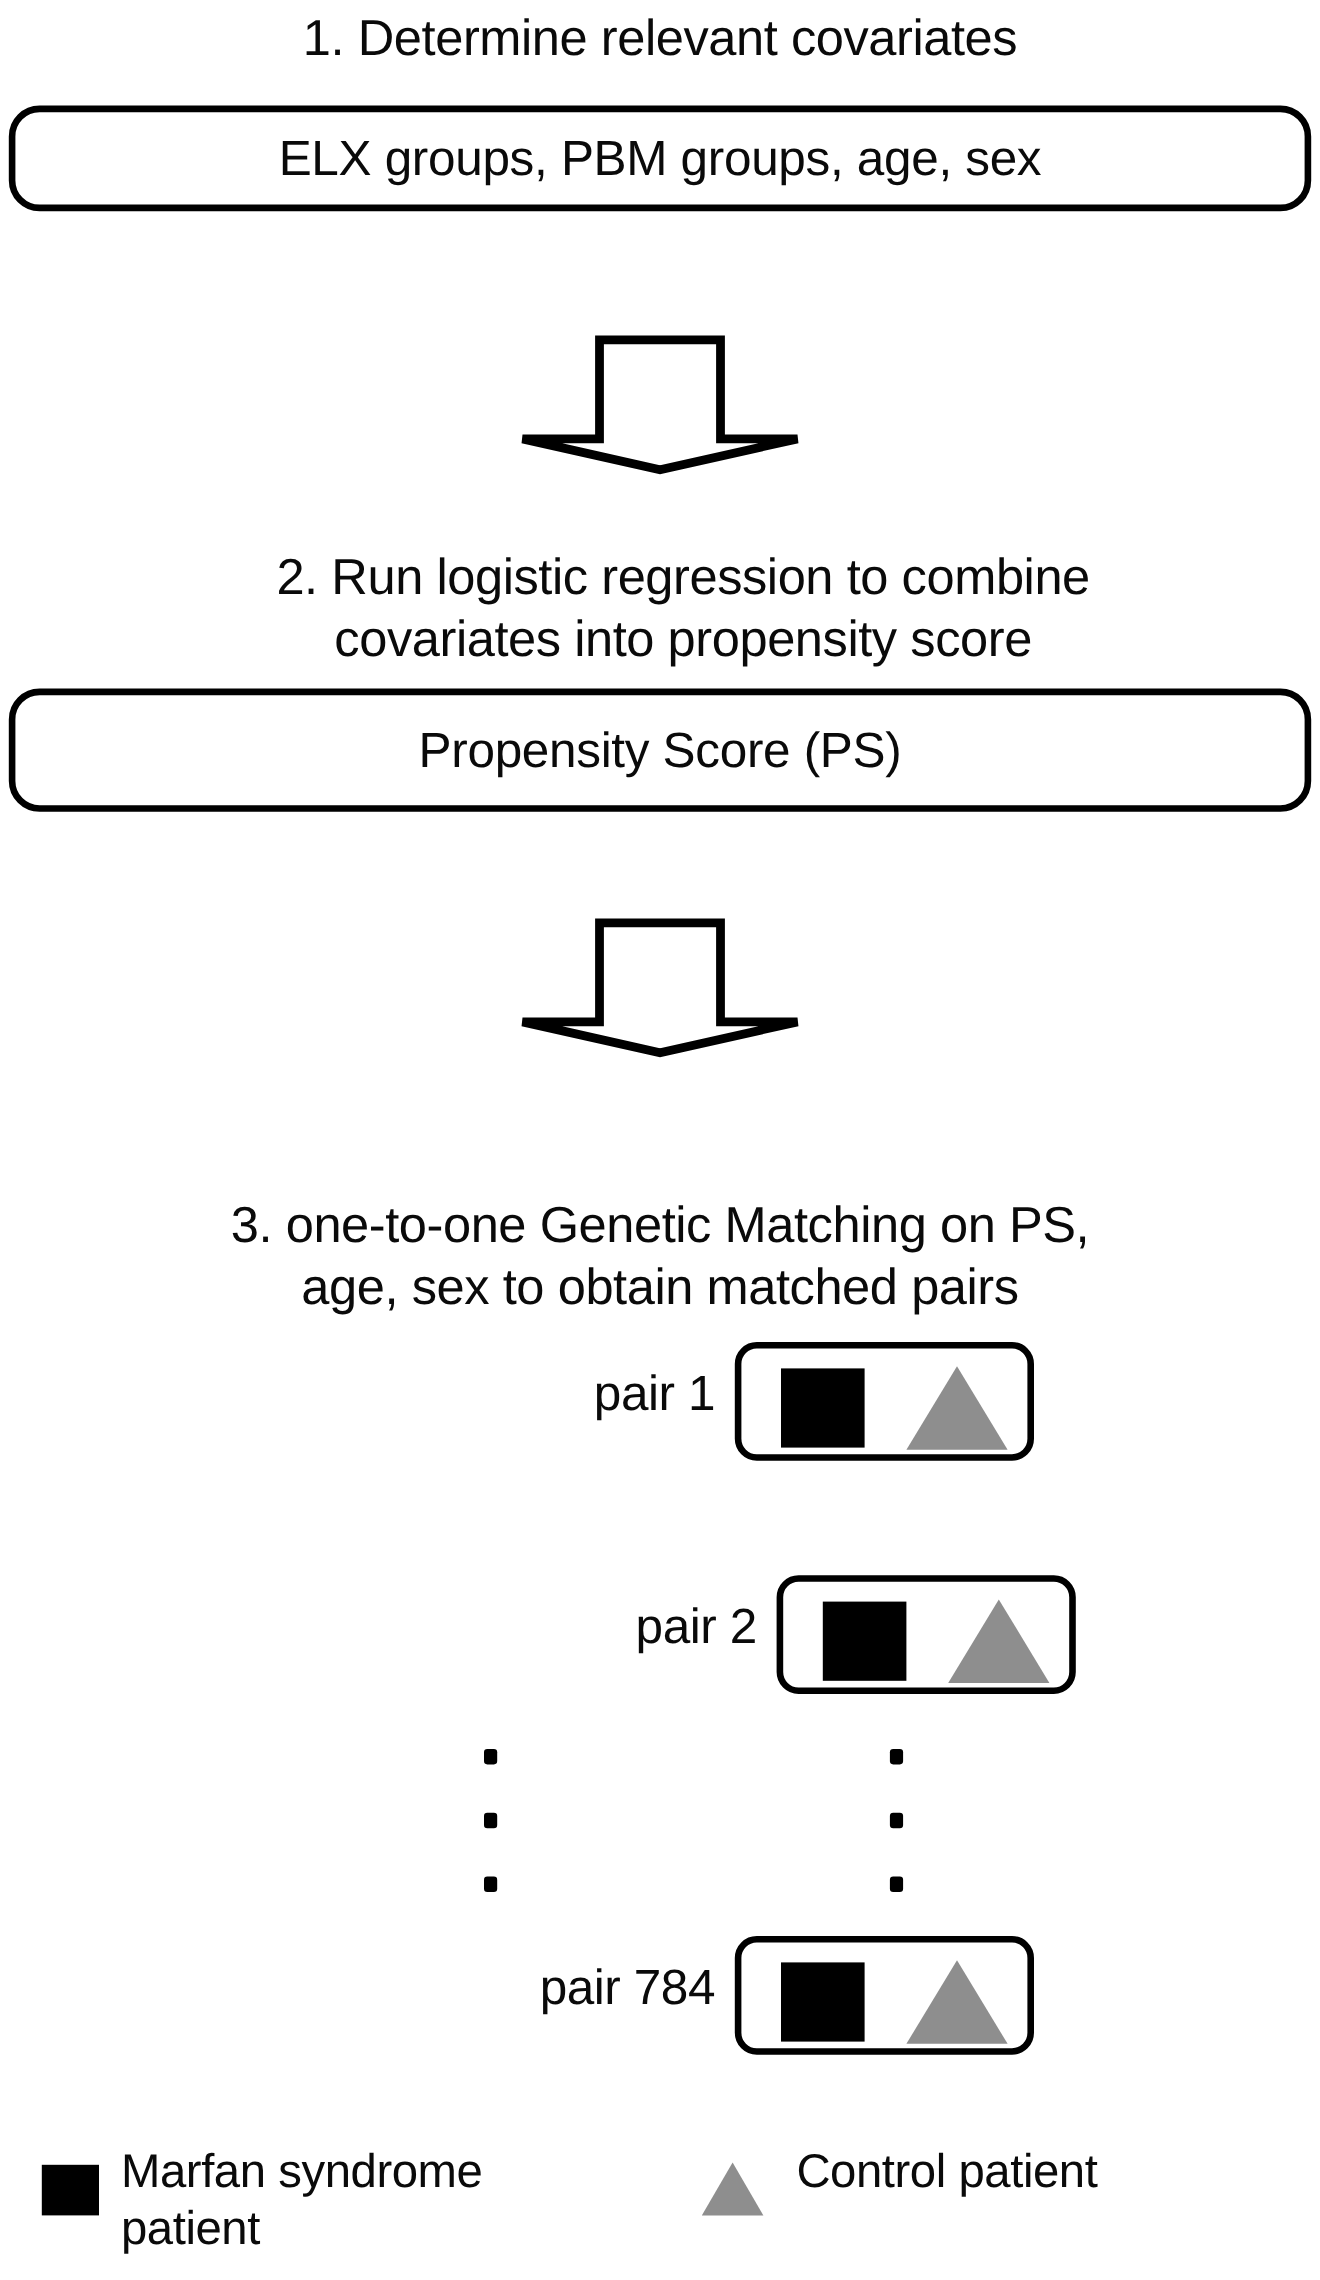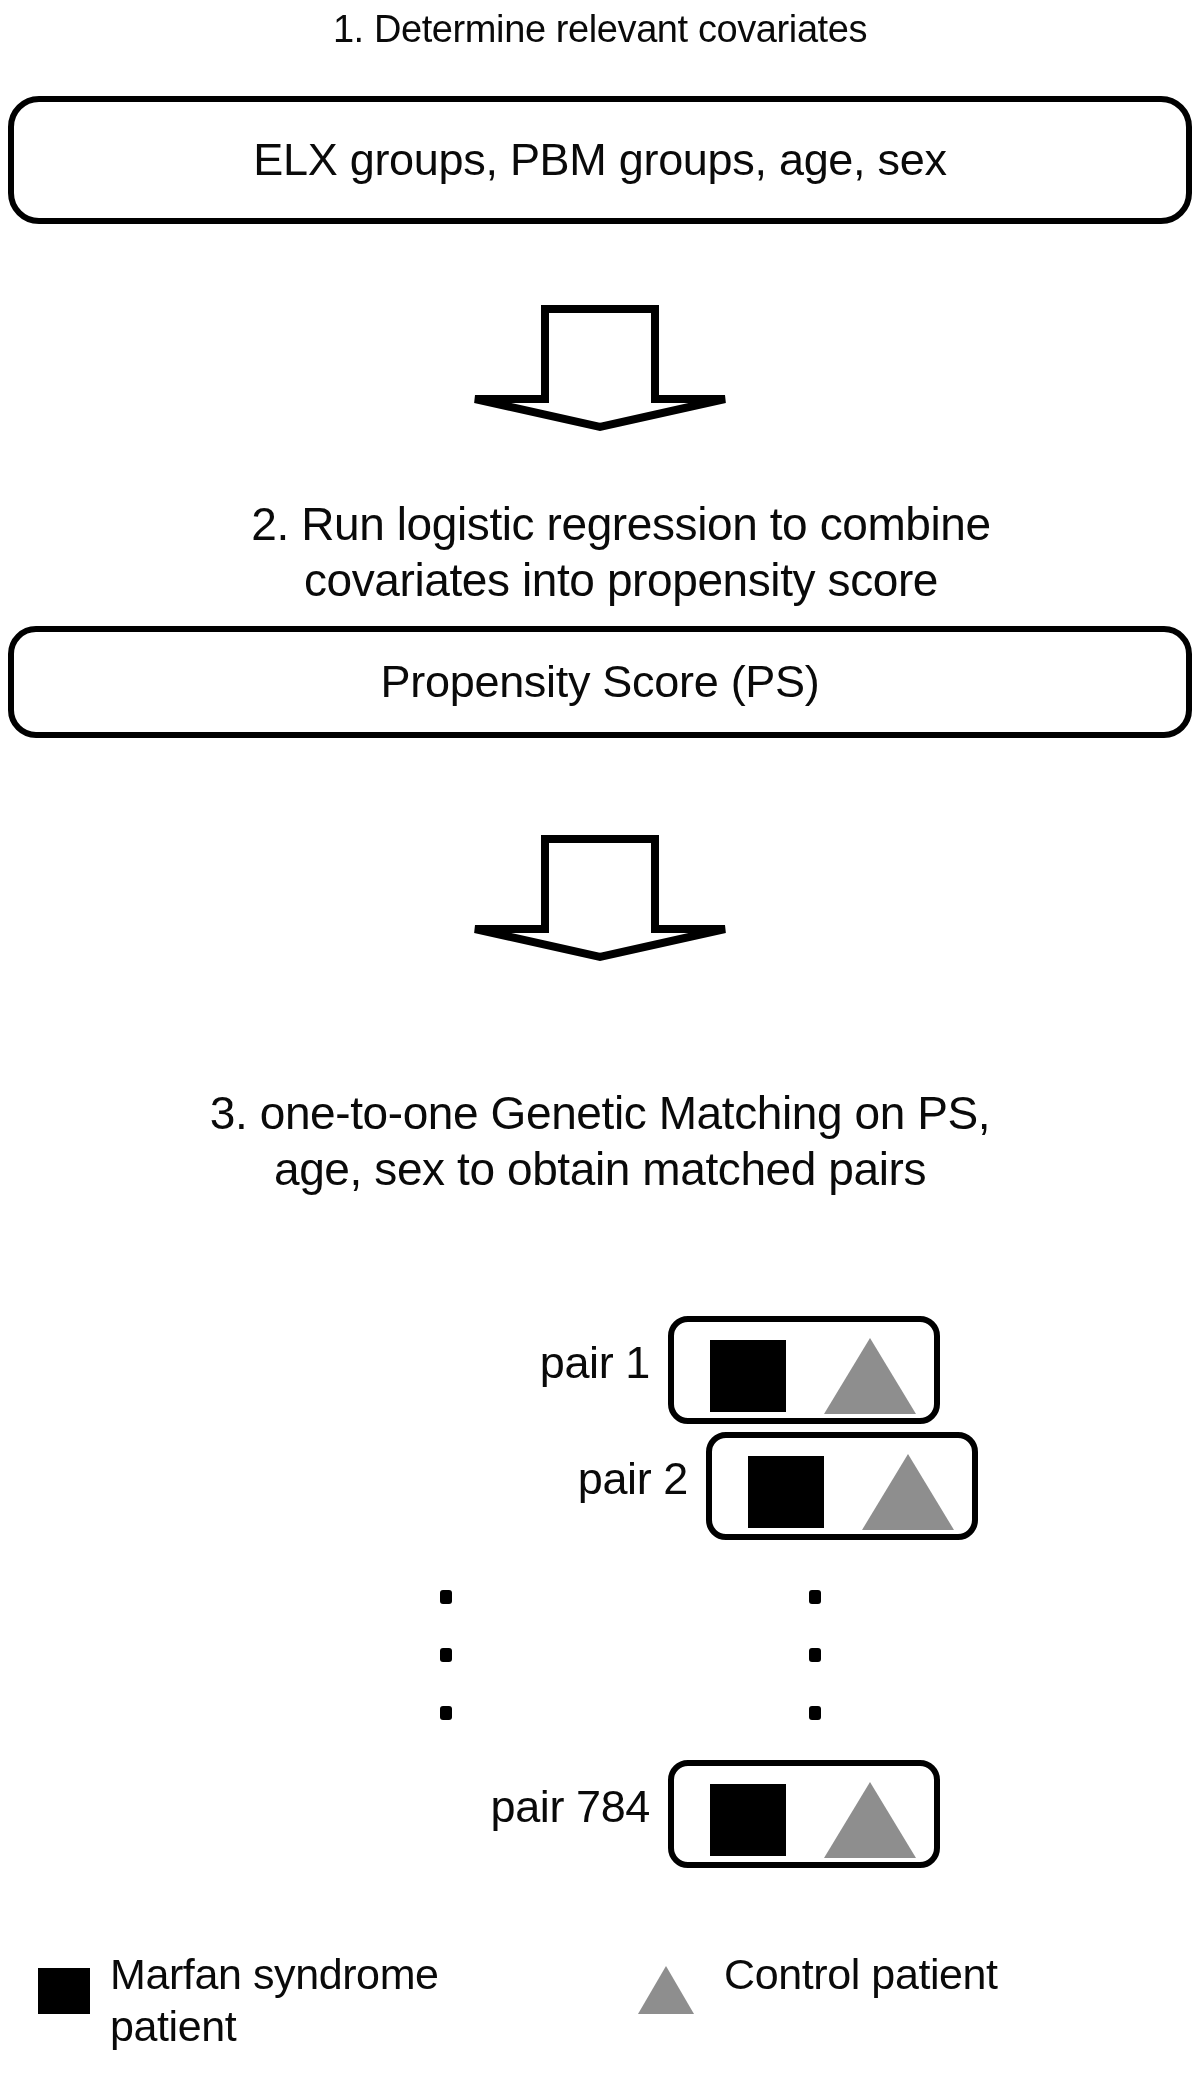--- a/index.html
+++ b/index.html
@@ -29,21 +29,21 @@
     font-family: "Liberation Sans", sans-serif;
     font-weight: 400;
     color: #0a0a0a;
     line-height: 1.22;
     letter-spacing: -0.4px;
     white-space: pre-line;
   }
 
   #caption-1 {
     top: 6px;
-    font-size: 38px;
+    font-size: 46px;
   }
   #caption-2 {
     top: 496px;
     font-size: 46px;
     padding-left: 21px;
   }
   #caption-3 {
     top: 1085px;
     font-size: 46px;
   }
@@ -56,22 +56,21 @@
     box-sizing: border-box;
     border: 6px solid #000000;
     border-radius: 28px;
     background: #ffffff;
     display: flex;
     align-items: center;
     justify-content: center;
   }
   #box-covariates {
     top: 96px;
-    height: 128px;
-    border-radius: 31px;
+    height: 96px;
   }
   #box-ps {
     top: 626px;
     height: 112px;
   }
   .process-box-label {
     font-size: 45px;
     letter-spacing: -0.3px;
     color: #0a0a0a;
     text-align: center;
@@ -89,21 +88,21 @@
   #arrow-2 { top: 826px; }
   .block-arrow svg { display: block; width: 100%; height: 100%; }
 
   
   .pair-row {
     position: absolute;
     left: 0;
     width: 1200px;
     height: 110px;
   }
-  #pair-row-1 { top: 1316px; }
+  #pair-row-1 { top: 1220px; }
   #pair-row-2 { top: 1432px; margin-left: 38px; }
   #pair-row-3 { top: 1760px; }
 
   .pair-label {
     position: absolute;
     left: 210px;
     width: 440px;
     top: 24px;
     text-align: right;
     font-size: 45px;

